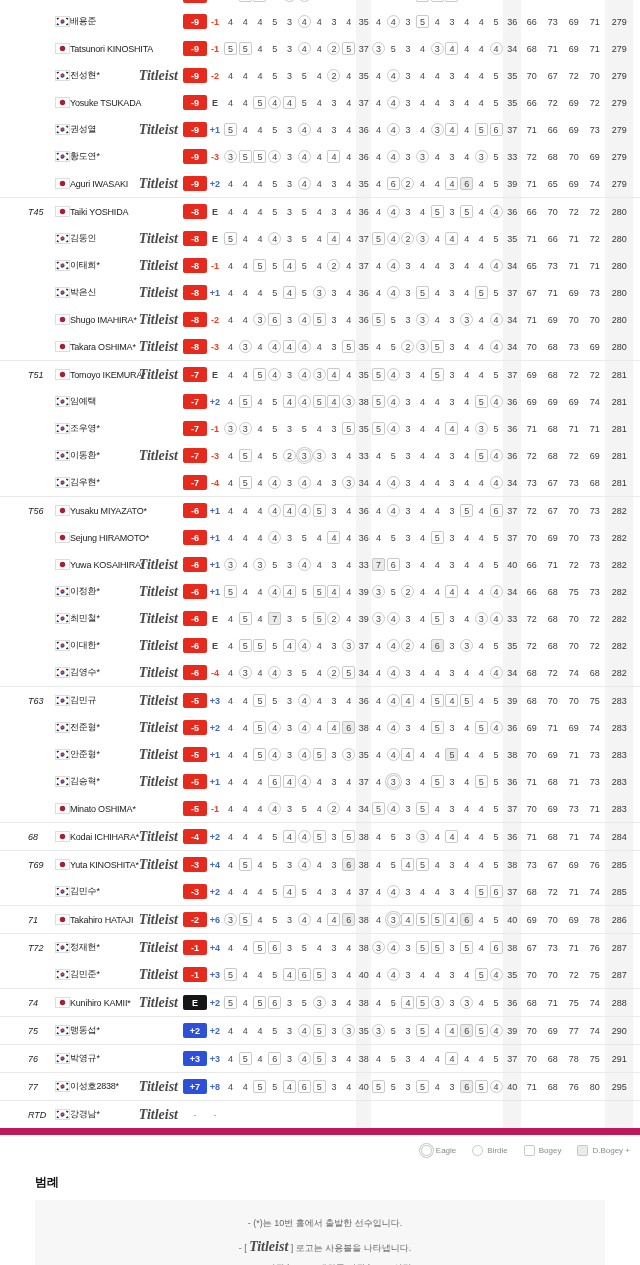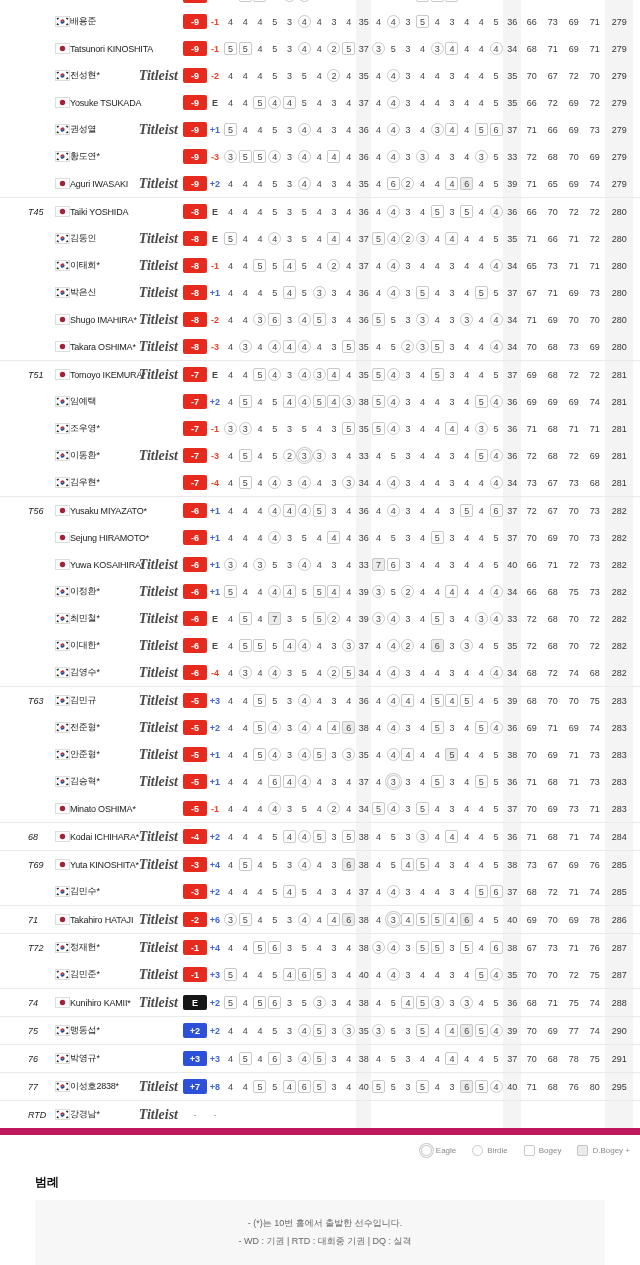--- a/index.html
+++ b/index.html
@@ -3537,16 +3537,17 @@
       <span class="lm">
         <span class="mk md"></span>
         <span>D.Bogey +</span>
       </span>
     </div>
 
 <div class="legend-title">범례</div>
 
 <div class="notes">
       <div class="ln">- (*)는 10번 홀에서 출발한 선수입니다.</div>
+      <div class="ln">- [ <i class="tit">Titleist</i> ] 로고는 사용볼을 나타냅니다.</div>
       <div class="ln">- WD : 기권 | RTD : 대회중 기권 | DQ : 실격</div>
     </div>
 
 </div>
 
 </body></html>

